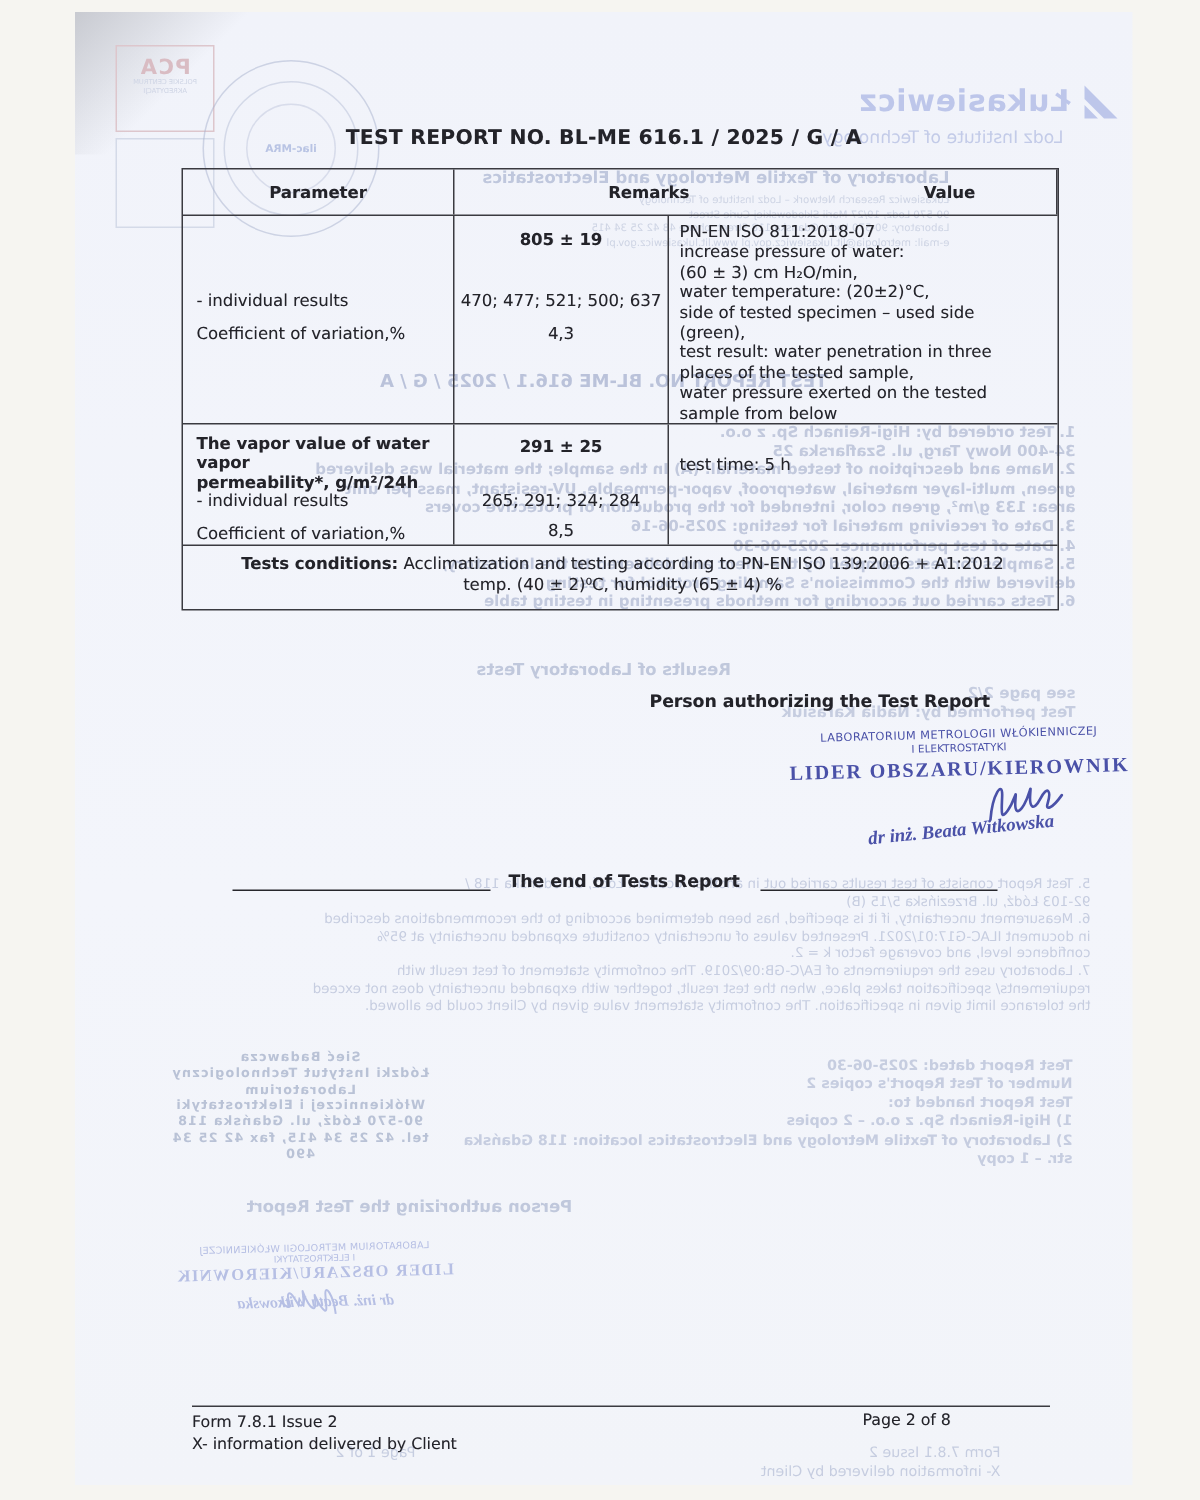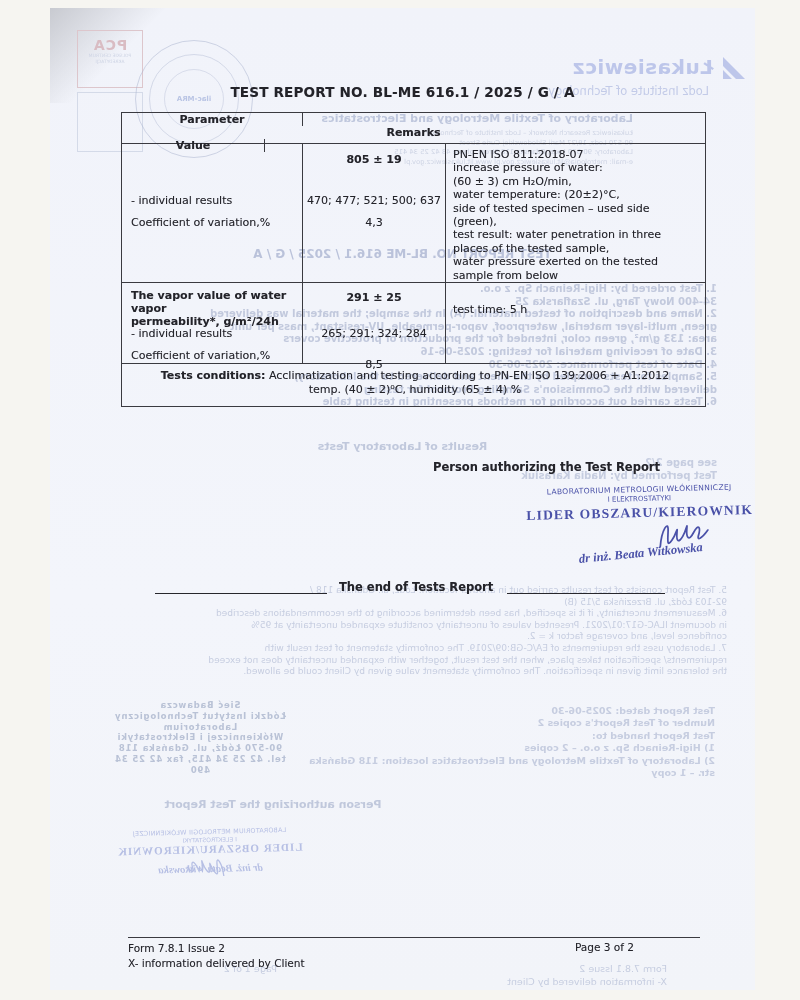--- a/index.html
+++ b/index.html
@@ -6,21 +6,21 @@
   body{width:800px;height:1000px;background:#f5f4ef;font-family:"DejaVu Sans","Liberation Sans",sans-serif;}
   .canvas{position:relative;width:800px;height:1000px;overflow:hidden;background:#f6f5f1;}
   .page{position:absolute;left:50px;top:8px;width:705px;height:982px;background:linear-gradient(180deg,#f1f3fa 0%,#f3f5fb 60%,#f2f4f9 100%);}
   .corner-shade{position:absolute;left:0;top:0;width:130px;height:95px;background:linear-gradient(135deg,rgba(150,152,158,.45) 0%,rgba(150,152,158,0) 52%);pointer-events:none;}
   .doc{position:absolute;inset:0;z-index:2;color:#232329;}
   .doc .txt{text-shadow:0.2px 0.2px 0.3px rgba(40,40,55,.30);}
   .title{position:absolute;left:0;top:76px;width:100%;text-align:center;font-size:13.5px;font-weight:bold;letter-spacing:.2px;}
   
   .tbl{position:absolute;left:71px;top:104px;width:585px;border:1.5px solid #3a3a40;box-sizing:border-box;font-size:11px;}
   .tr{display:flex;box-sizing:border-box;border-top:1px solid #3a3a40;}
-  .tr.first{border-top:none;flex-direction:column;}
+  .tr.first{border-top:none;}
   .td{position:relative;box-sizing:border-box;}
   .td-p{width:181px;border-right:1px solid #3a3a40;}
   .td-v{width:143px;border-right:1px solid #3a3a40;}
   .td-r{flex:1;}
   .h30{height:30px}.h139{height:139px}.h81{height:81px}.h43{height:43px}
   .th{display:flex;align-items:center;justify-content:center;font-weight:bold;}
   .cell-line{position:absolute;left:9px;right:4px;line-height:13px;}
   .vcenter{left:0;right:0;text-align:center;}
   .b{font-weight:bold;}
   .pre{white-space:pre-line;}
@@ -197,21 +197,21 @@
         <div class="tr h81">
           <div class="td td-p">
             <div class="cell-line b pre txt" style="top:6px">The vapor value of water vapor
 permeability*, g/m²/24h</div>
             <div class="cell-line txt" style="top:44px">- individual results</div>
             <div class="cell-line txt" style="top:66px">Coefficient of variation,%</div>
           </div>
           <div class="td td-v">
             <div class="cell-line vcenter b txt" style="top:8px">291 ± 25</div>
             <div class="cell-line vcenter txt" style="top:44px">265; 291; 324; 284</div>
-            <div class="cell-line vcenter txt" style="top:75px">8,5</div>
+            <div class="cell-line vcenter txt" style="top:64px">8,5</div>
           </div>
           <div class="td td-r">
             <div class="cell-line txt" style="left:7px;top:20px">test time: 5 h</div>
           </div>
         </div>
         <div class="tr h43">
           <div class="td" style="flex:1">
             <div class="cond txt"><span class="b">Tests conditions:</span><span> Acclimatization and testing according to PN-EN ISO 139:2006 + A1:2012</span><br><span>temp. (40 ± 2)⁰C, humidity (65 ± 4) %</span></div>
           </div>
         </div>
@@ -236,16 +236,16 @@
         <div class="rule rl"></div>
         <div class="endlabel txt">The end of Tests Report</div>
         <div class="rule rr"></div>
       </div>
 
       <div class="footer-rule"></div>
       <div class="footer-form txt">
         <div>Form 7.8.1  Issue 2</div>
         <div>X- information delivered by Client</div>
       </div>
-      <div class="footer-page txt">Page 3 of  2</div>
+      <div class="footer-page txt">Page 2 of  8</div>
     </div>
   </div>
 </div>
 
 </body></html>

